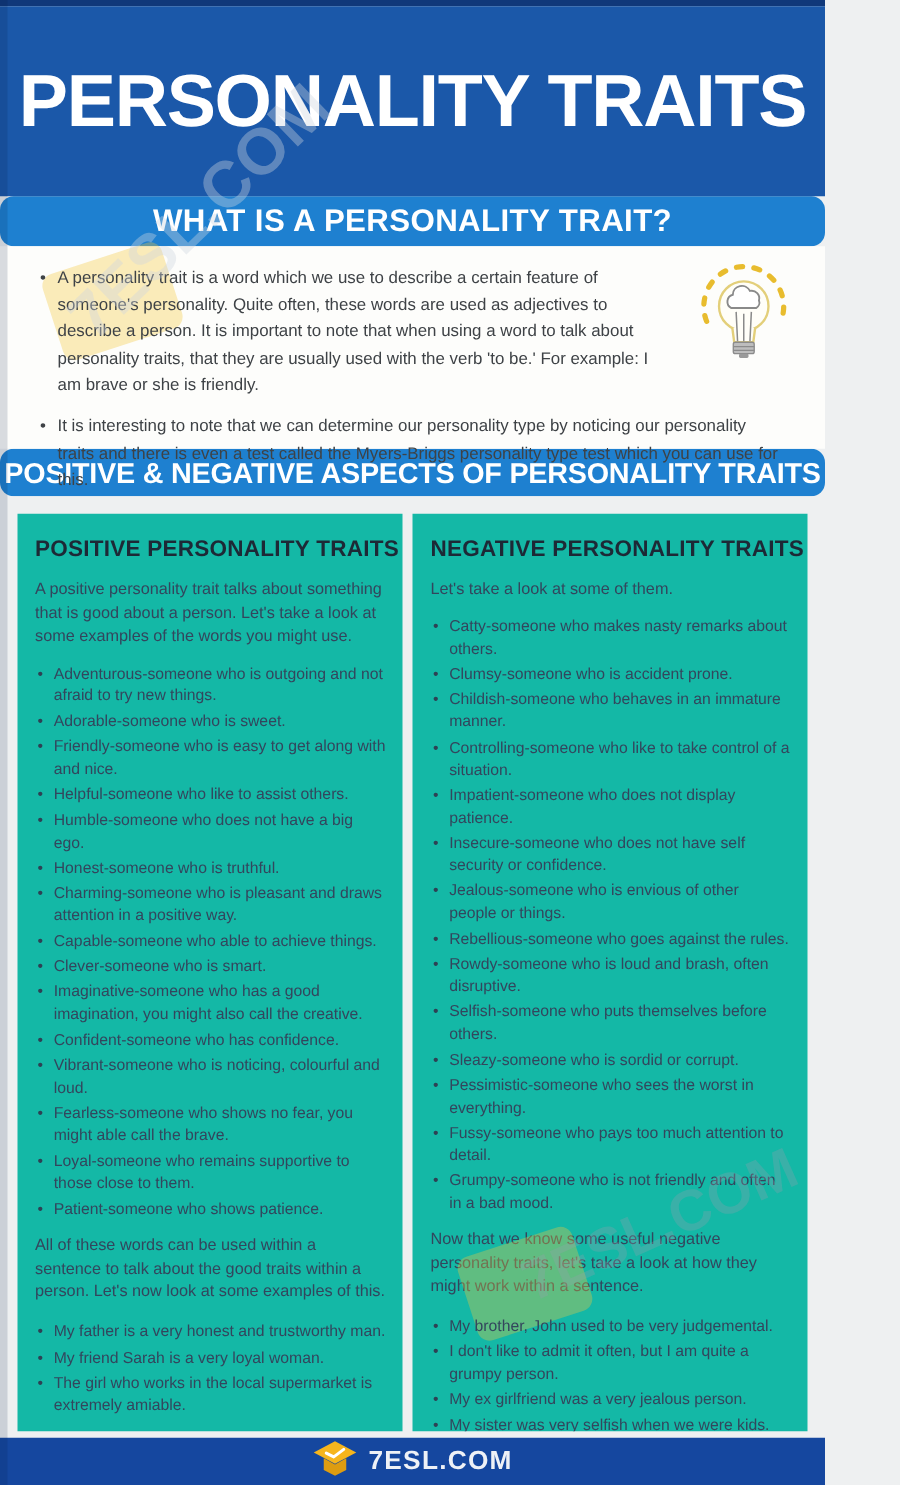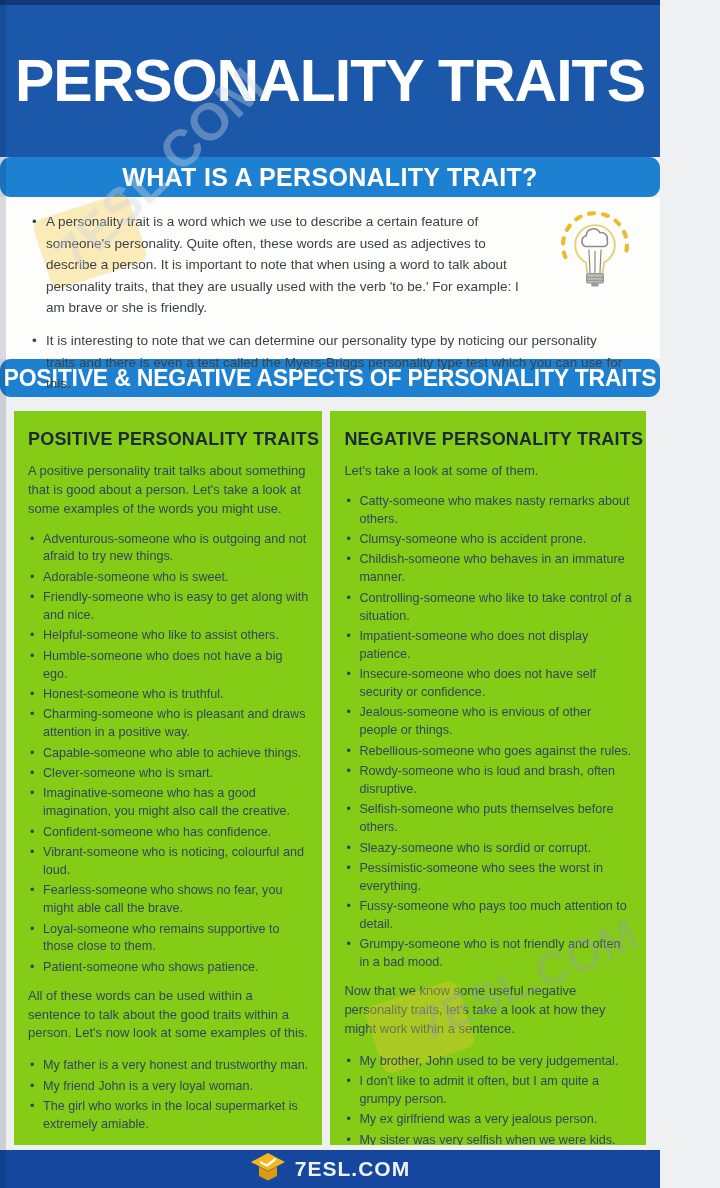--- a/index.html
+++ b/index.html
@@ -19,21 +19,21 @@
   
   .what{height:162px;background:#fdfdfb;position:relative;padding:14px 34px 0 30px;box-sizing:border-box;}
   .what ul{margin:0;padding:0;list-style:none;position:relative;z-index:2;}
   .what li{position:relative;padding-left:16px;margin-bottom:11px;font-size:13.5px;line-height:1.6;color:#3e4246;}
   .what li::before{content:"\2022";position:absolute;left:2px;top:0;color:#3e4246;}
   .what li:first-child{padding-right:92px;}
   .bulb{position:absolute;right:30px;top:8px;z-index:2;}
 
   
   .cols{background:#eef0f1;height:753px;box-sizing:border-box;padding:14px 14px 0 14px;display:flex;gap:8px;align-items:flex-start;position:relative;}
-  .col{background:#84cc16;height:734px;box-sizing:border-box;padding:10px 14px;overflow:hidden;position:relative;}
+  .col{background:#14b8a6;height:734px;box-sizing:border-box;padding:10px 14px;overflow:hidden;position:relative;}
   .col-positive{width:338px;}
   .col-negative{width:346px;}
   .col h2{margin:8px 0 12px 0;text-align:center;font-size:18px;color:#1d2936;letter-spacing:.2px;white-space:nowrap;}
   .col p{margin:0 0 12px 0;font-size:13px;line-height:1.45;color:#33465d;}
   .col p.mid{margin:10px 0 12px 0;}
   .col ul{margin:0 0 2px 0;padding:0;list-style:none;position:relative;z-index:2;}
   .col li{position:relative;padding-left:15px;margin-bottom:2.5px;font-size:12.6px;line-height:1.42;color:#33465d;}
   .col li::before{content:"\2022";position:absolute;left:2px;top:0;color:#2e4154;}
   .col ul.examples{margin-top:14px;}
 
@@ -107,21 +107,21 @@
           <li>Imaginative-someone who has a good imagination, you might also call the creative.</li>
           <li>Confident-someone who has confidence.</li>
           <li>Vibrant-someone who is noticing, colourful and loud.</li>
           <li>Fearless-someone who shows no fear, you might able call the brave.</li>
           <li>Loyal-someone who remains supportive to those close to them.</li>
           <li>Patient-someone who shows patience.</li>
         </ul>
       <p class="mid">All of these words can be used within a sentence to talk about the good traits within a person. Let's now look at some examples of this.</p>
       <ul class="examples">
           <li>My father is a very honest and trustworthy man.</li>
-          <li>My friend John is a very loyal woman.</li>
+          <li>My friend Sarah is a very loyal woman.</li>
           <li>The girl who works in the local supermarket is extremely amiable.</li>
         </ul>
     </div>
 
     <div class="col col-negative">
       <h2>NEGATIVE PERSONALITY TRAITS</h2>
       <p class="intro">Let's take a look at some of them.</p>
       <ul>
           <li>Catty-someone who makes nasty remarks about others.</li>
           <li>Clumsy-someone who is accident prone.</li>

